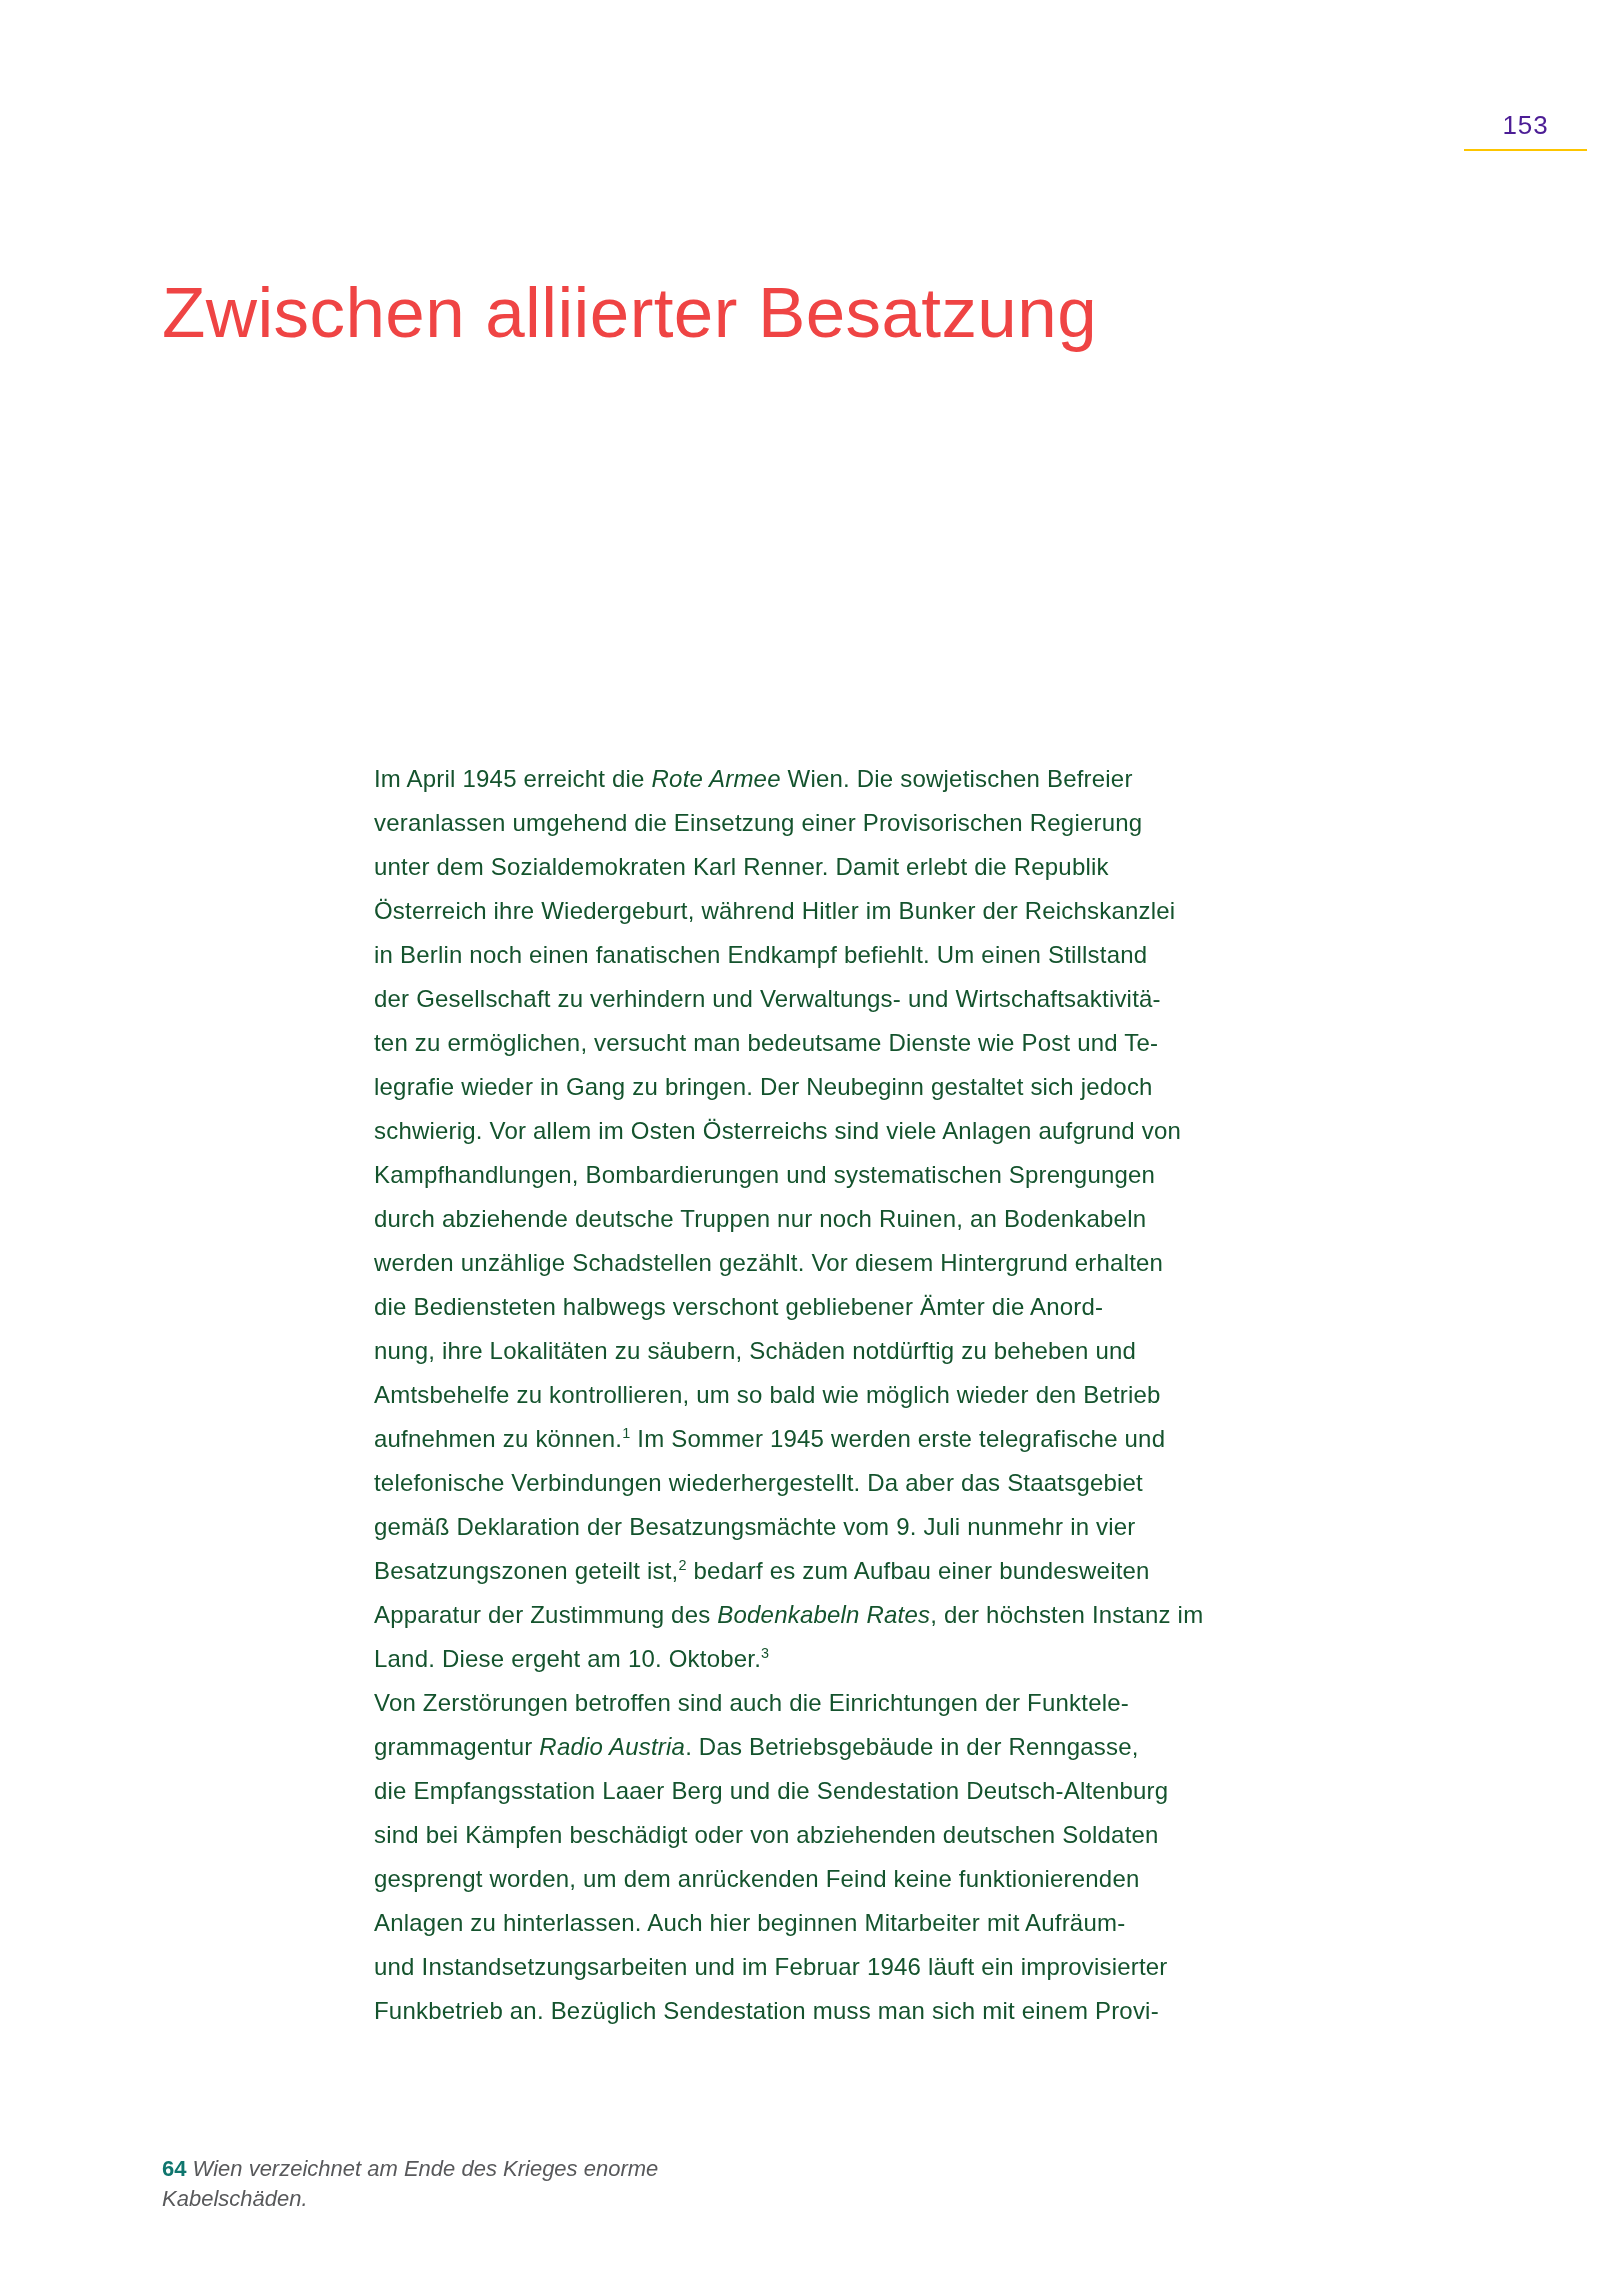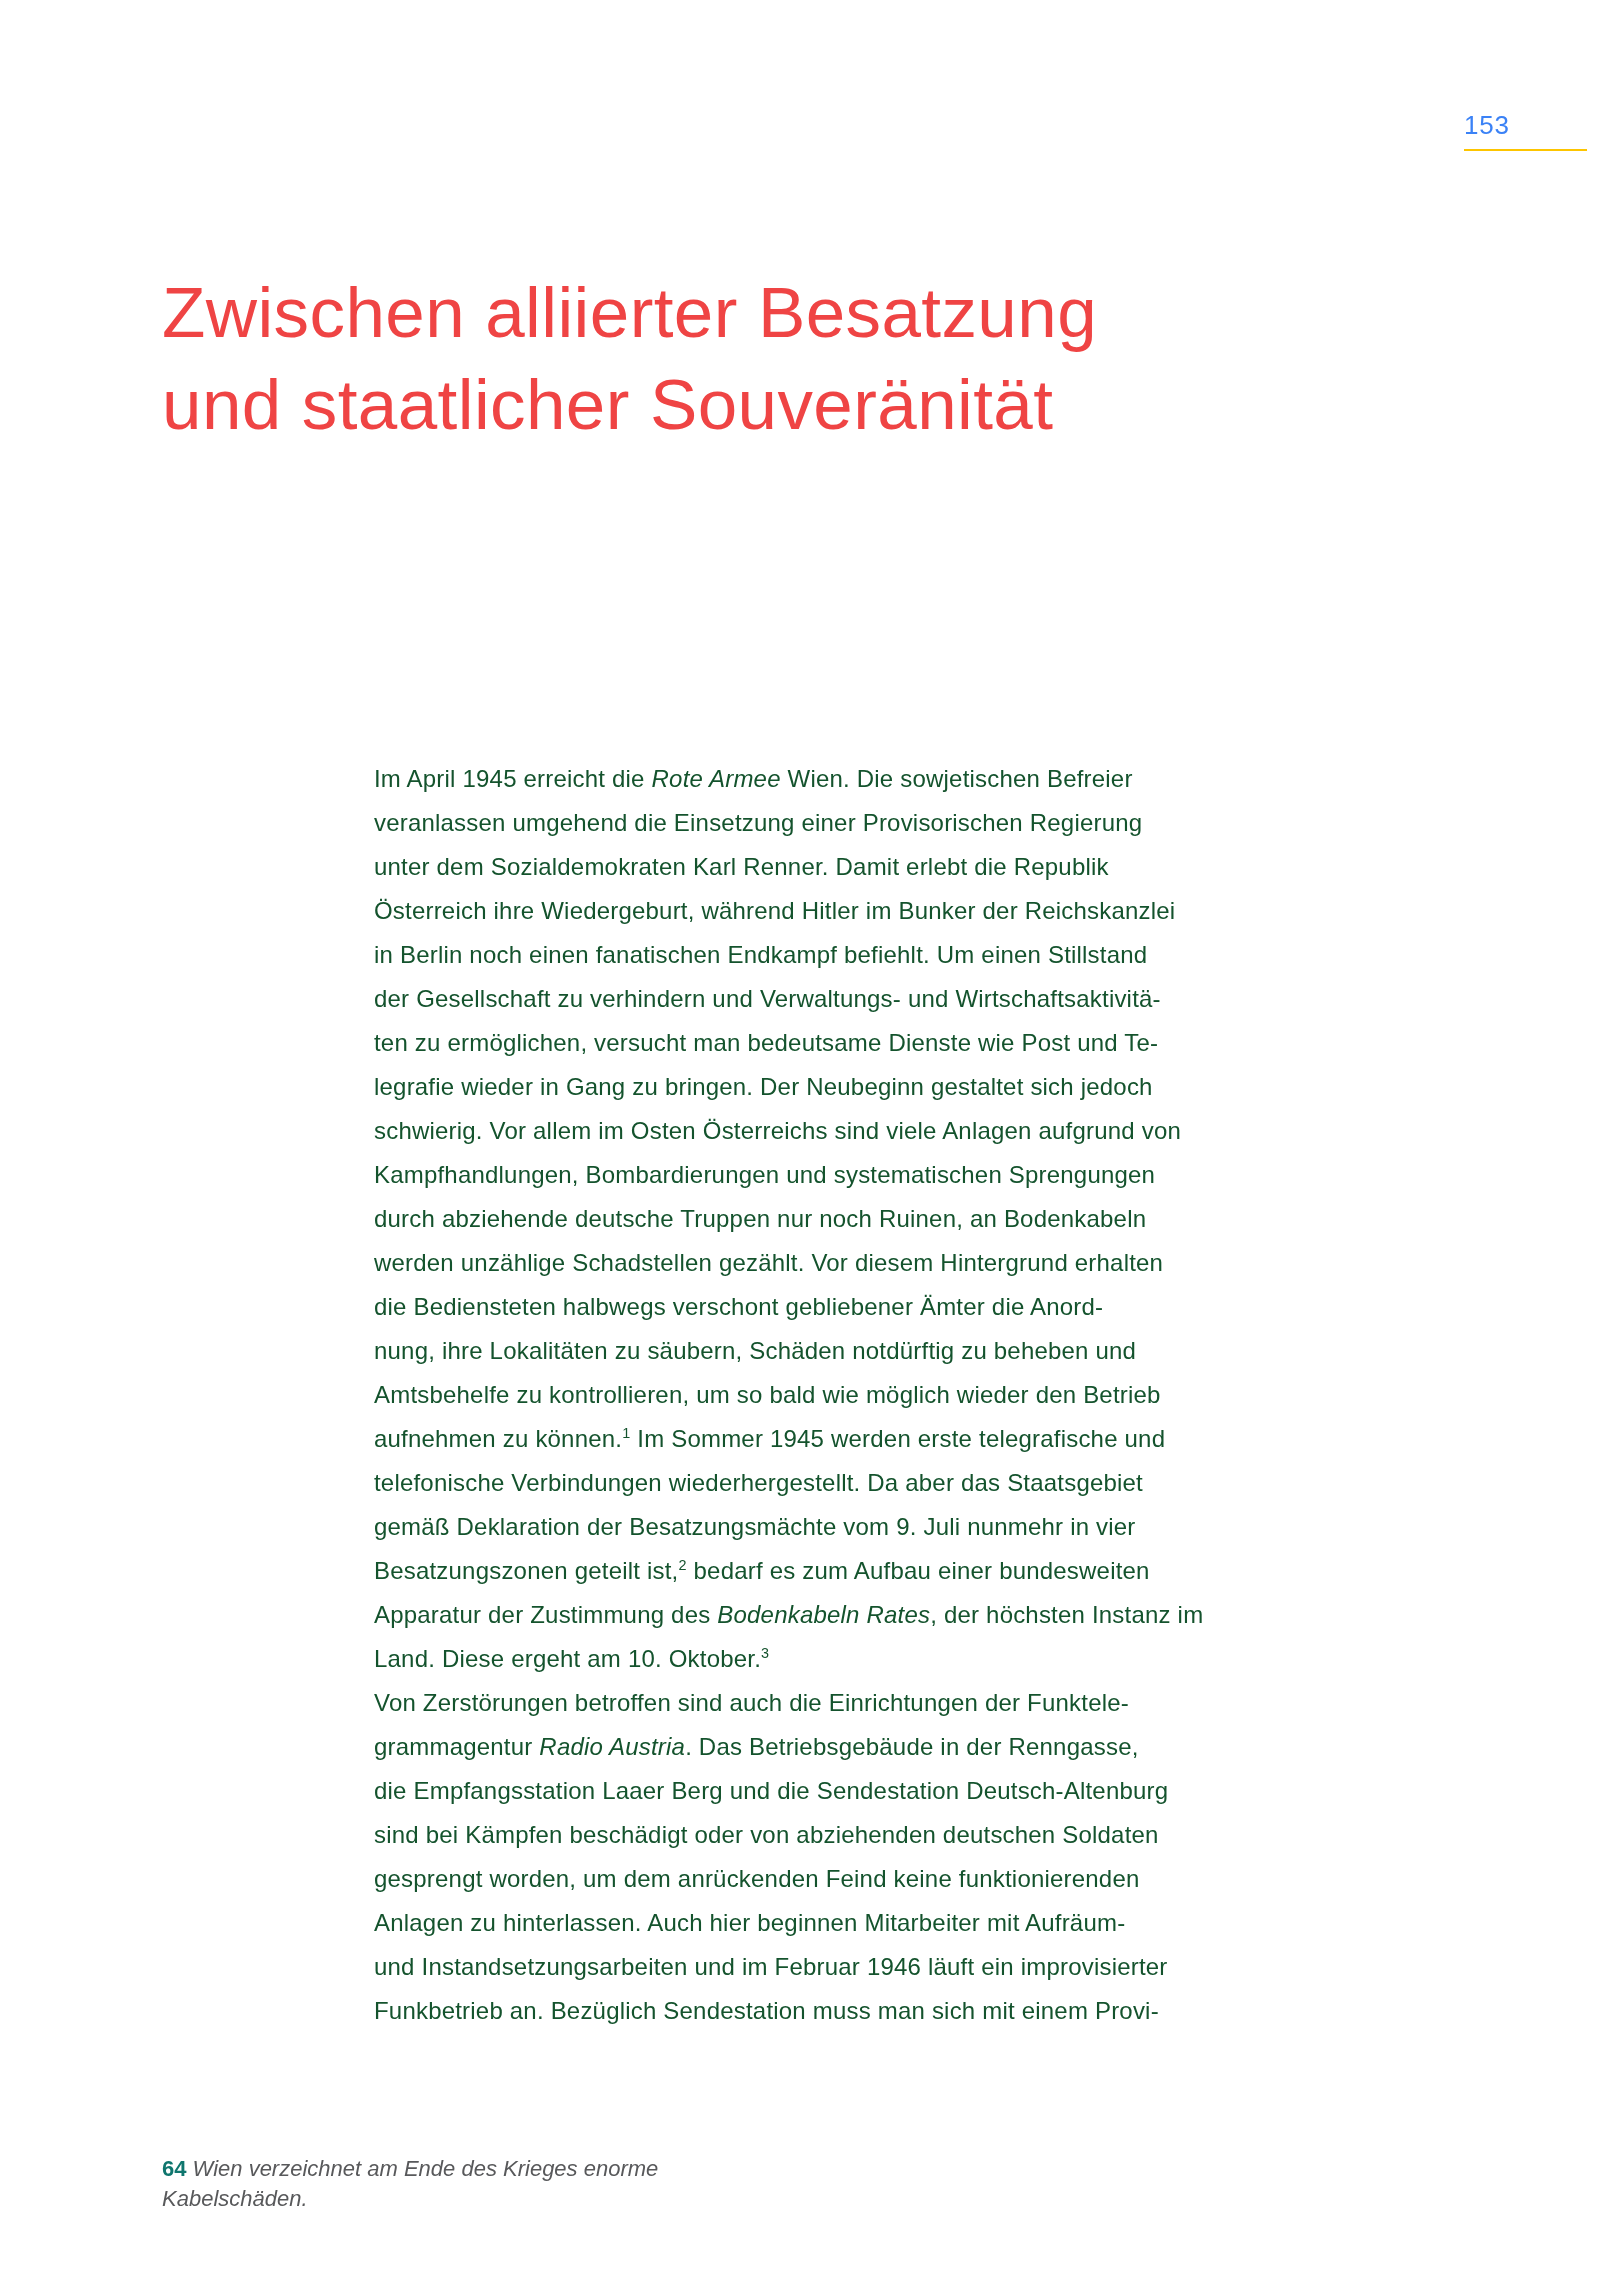--- a/index.html
+++ b/index.html
@@ -15,22 +15,22 @@
     font-family: "Liberation Sans", sans-serif;
     overflow: hidden;
   }
 
   
   .folio {
     position: absolute;
     top: 112px;
     right: 31px;
     width: 123px;
-    text-align: left;
-    color: #3b82f6;
+    text-align: center;
+    color: #4c1d95;
     font-size: 26px;
     line-height: 27.5px;
     letter-spacing: 0.8px;
   }
   .folio-rule {
     position: absolute;
     top: 149px;
     right: 31px;
     width: 123px;
     height: 2.4px;
@@ -99,21 +99,20 @@
 </head>
 <body>
 
 <div class="page">
 
   <div class="folio">153</div>
   <div class="folio-rule"></div>
 
   <h1 class="chapter-title">
     <span>Zwischen alliierter Besatzung</span><br>
-    <span>und staatlicher Souveränität</span>
   </h1>
 
   <main class="body-text">
     <p><span>Im April 1945 erreicht die </span><span class="it">Rote Armee</span><span> Wien. Die sowjetischen Befreier
 veranlassen umgehend die Einsetzung einer Provisorischen Regierung
 unter dem Sozialdemokraten Karl Renner. Damit erlebt die Republik
 Österreich ihre Wiedergeburt, während Hitler im Bunker der Reichskanzlei
 in Berlin noch einen fanatischen Endkampf befiehlt. Um einen Stillstand
 der Gesellschaft zu verhindern und Verwaltungs- und Wirtschaftsaktivitä-
 ten zu ermöglichen, versucht man bedeutsame Dienste wie Post und Te-

